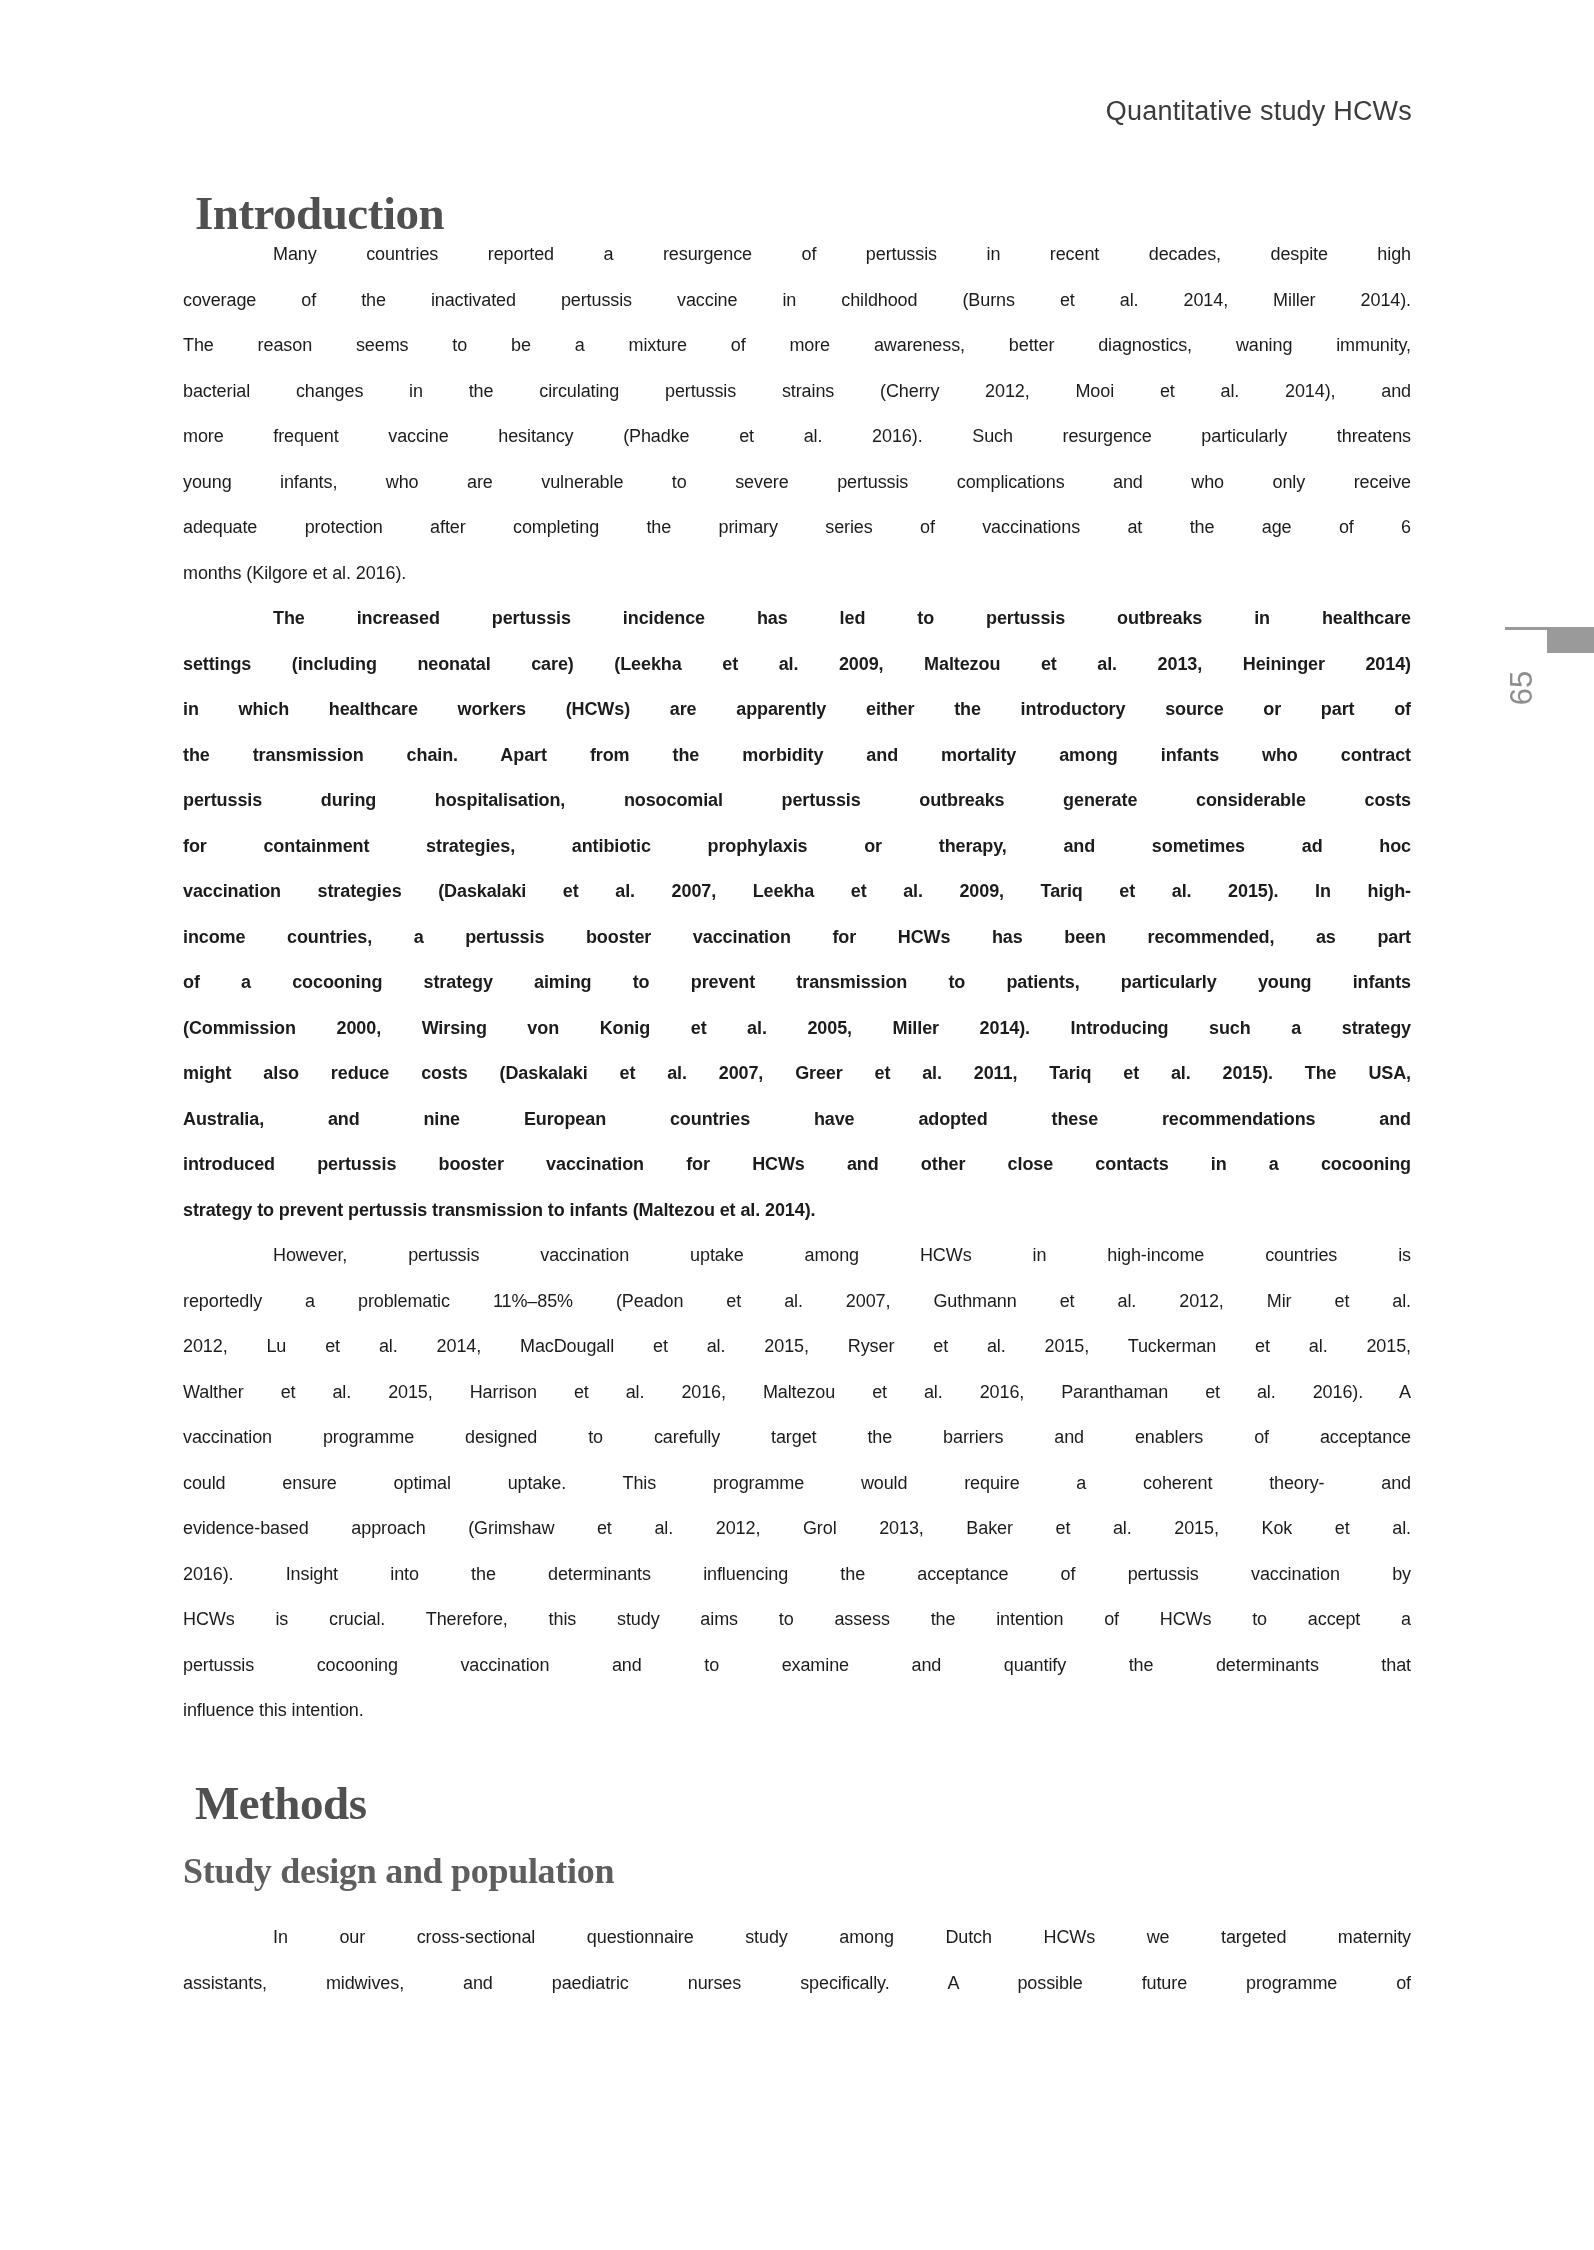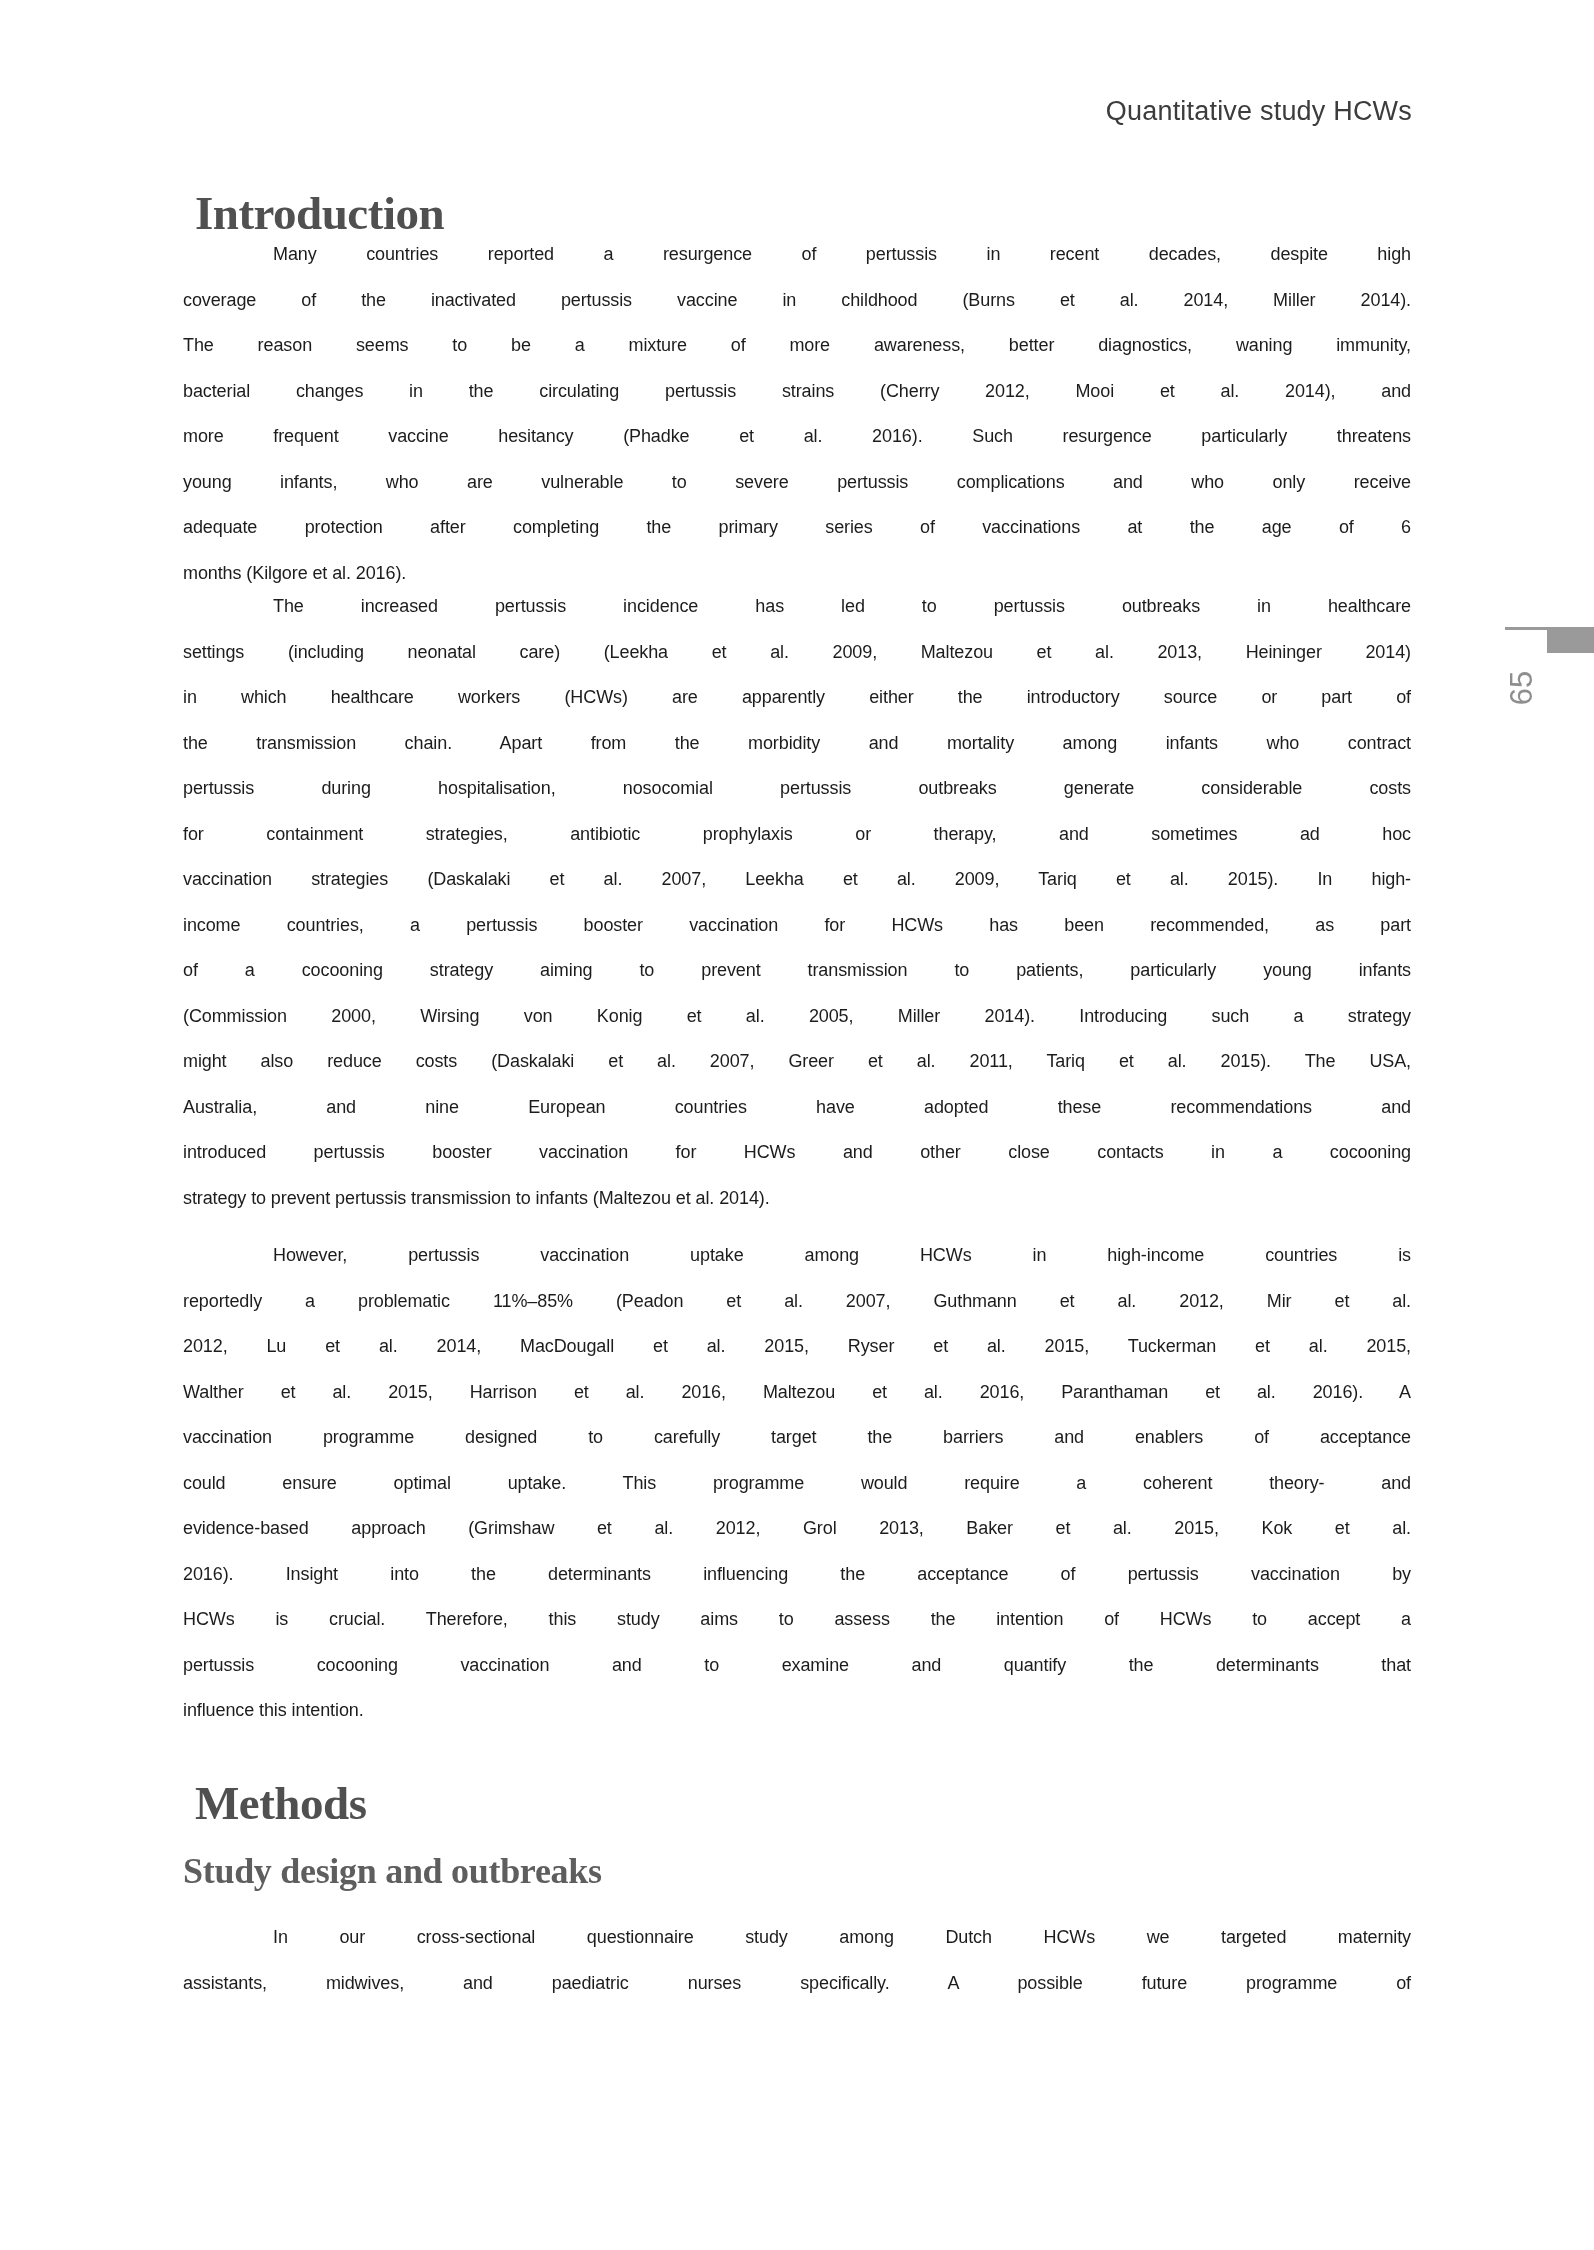--- a/index.html
+++ b/index.html
@@ -28,21 +28,21 @@
     font-weight:bold;font-size:36px;line-height:1;
     color:#5e5e5e;letter-spacing:-0.3px;
   }
   #studydesign-title{top:1853px;}
   .para{
     position:absolute;left:183px;width:1228px;
     font-size:18px;line-height:45.5px;color:#1c1c1c;
     letter-spacing:-0.1px;
   }
   #p1{top:232px;}
-  #p2{top:584px;}
+  #p2{top:596px;font-weight:bold;}
   #p3{top:1233px;}
   #p4{top:1915px;}
   .pline{text-align:justify;text-align-last:justify;}
   .pline.last{text-align-last:left;}
   .pline.indent{text-indent:90px;}
   .side-tab-line{
     position:absolute;left:1505px;top:627px;width:89px;height:3px;
     background:#9a9a9a;
   }
   .side-tab-block{
@@ -109,20 +109,20 @@
       <div class="pline">could ensure optimal uptake. This programme would require a coherent theory- and</div>
       <div class="pline">evidence-based approach (Grimshaw et al. 2012, Grol 2013, Baker et al. 2015, Kok et al.</div>
       <div class="pline">2016). Insight into the determinants influencing the acceptance of pertussis vaccination by</div>
       <div class="pline">HCWs is crucial. Therefore, this study aims to assess the intention of HCWs to accept a</div>
       <div class="pline">pertussis cocooning vaccination and to examine and quantify the determinants that</div>
       <div class="pline last">influence this intention.</div>
     </div>
 
   <h1 class="h-major" id="methods-title">Methods</h1>
 
-  <h2 class="h-sub" id="studydesign-title">Study design and outbreaks</h2>
+  <h2 class="h-sub" id="studydesign-title">Study design and population</h2>
 
   <div class="para" id="p4">
       <div class="pline indent">In our cross-sectional questionnaire study among Dutch HCWs we targeted maternity</div>
       <div class="pline">assistants, midwives, and paediatric nurses specifically. A possible future programme of</div>
     </div>
 
 </div>
 
 </body></html>

